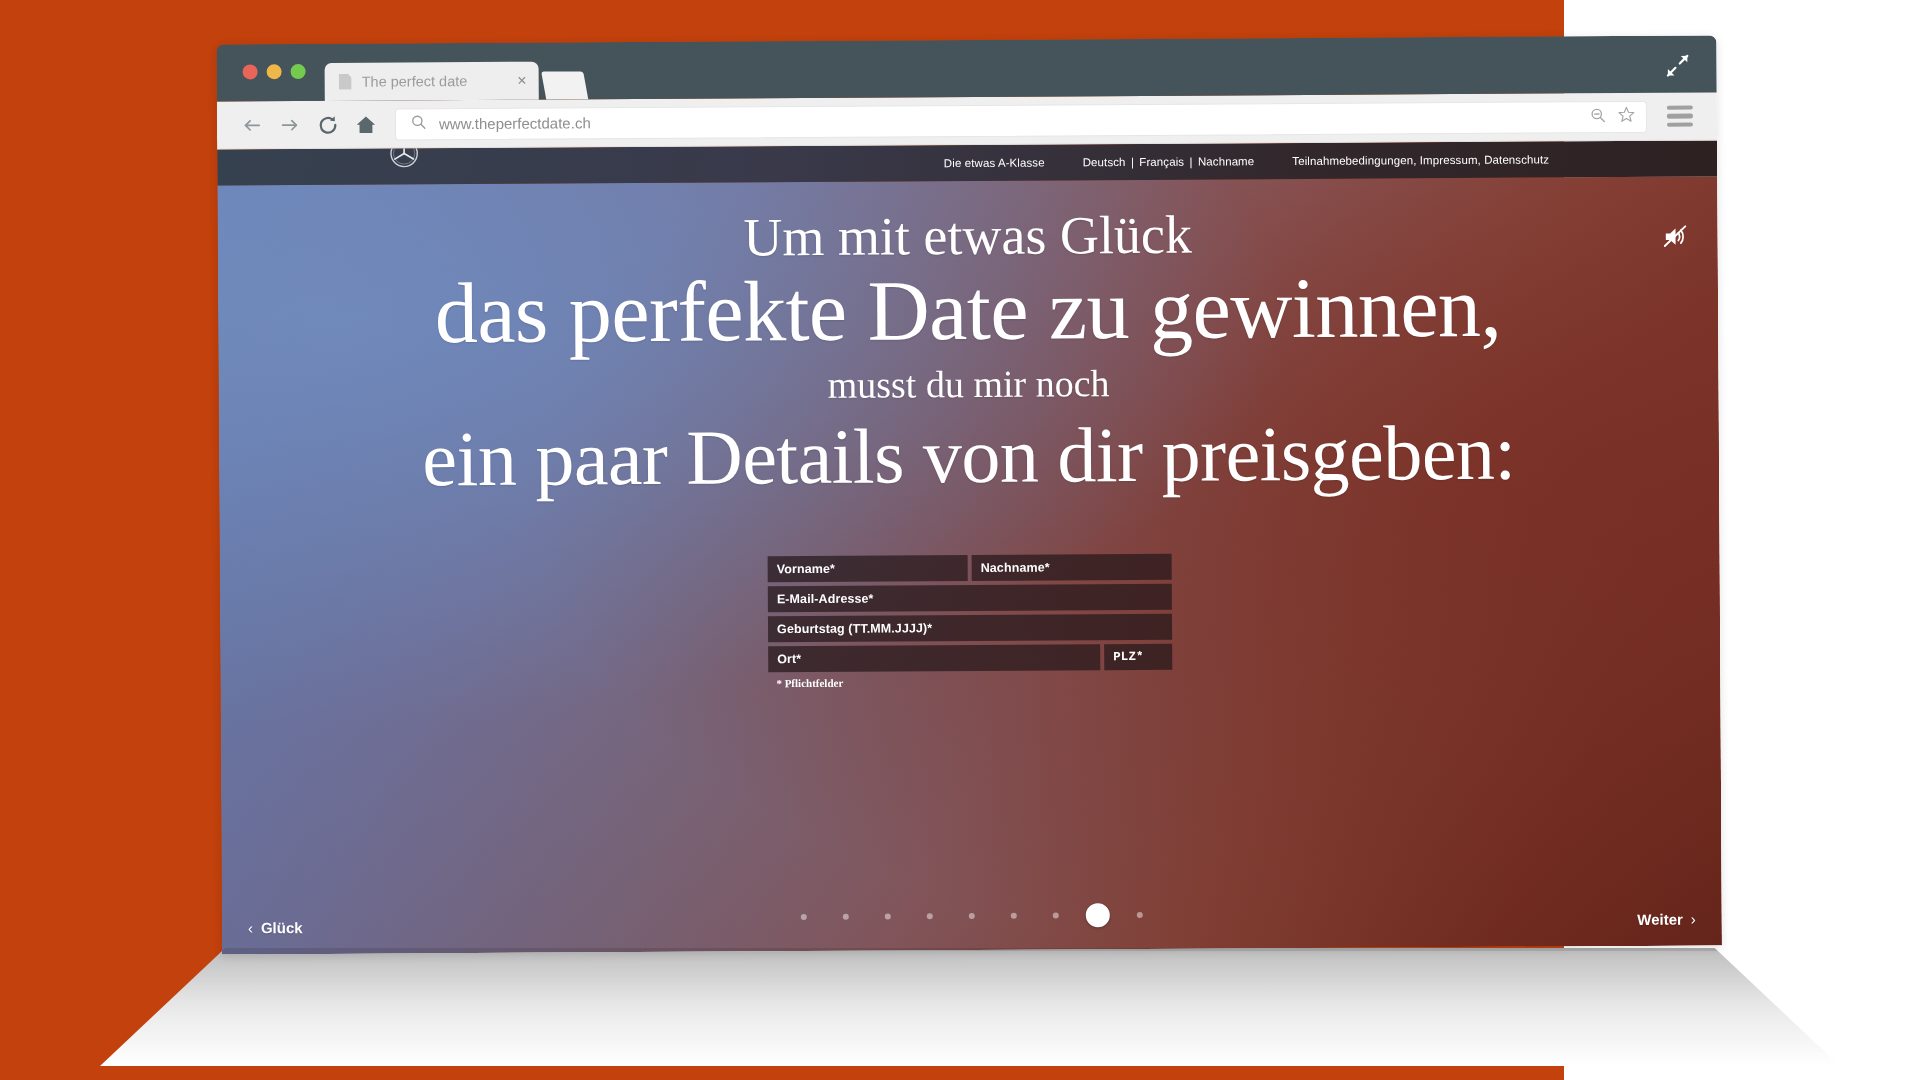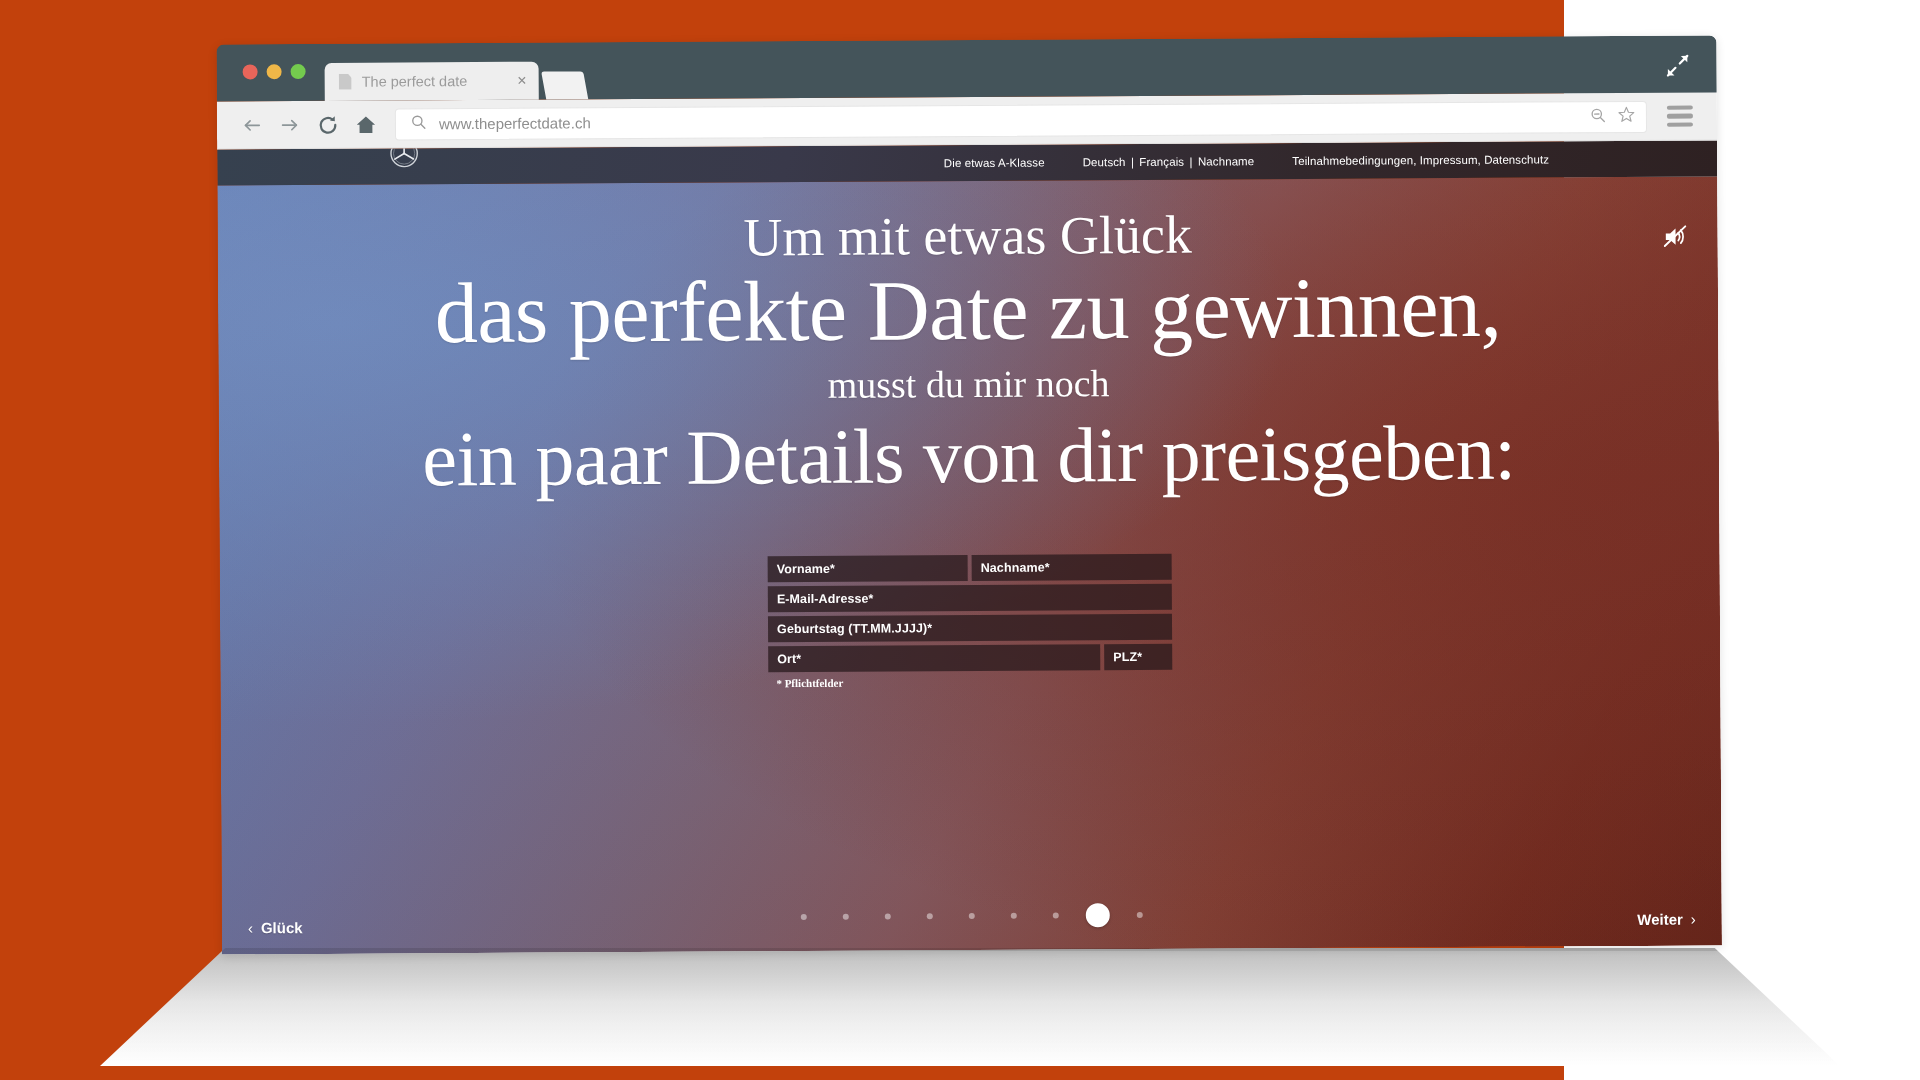--- a/index.html
+++ b/index.html
@@ -153,21 +153,21 @@
   .frow { display: flex; gap: 4px; margin-bottom: 4px; }
   .field {
     height: 26px; background: rgba(38,24,26,.72);
     display: flex; align-items: center; padding: 0 9px;
     color: #ffffff; font-size: 12.5px; font-weight: bold;
     letter-spacing: .1px; cursor: text; white-space: nowrap; overflow: hidden;
   }
   .field.half { flex: 1; }
   .field.full { width: 100%; }
   .field.ort { flex: 1 1 auto; }
-  .field.plz { width: 68px; flex: none; }
+  .field.plz { width: 68px; flex: none; font-family: Liberation Mono, monospace; }
   .req-note {
     margin-top: 5px; padding-left: 8px;
     font-family: "Liberation Serif", serif;
     font-size: 11px; color: #ffffff; font-weight: bold;
   }
 
   
   .footer-nav {
     position: absolute; left: 0; right: 0; bottom: 0; height: 64px; z-index: 6;
     display: flex; align-items: center;

